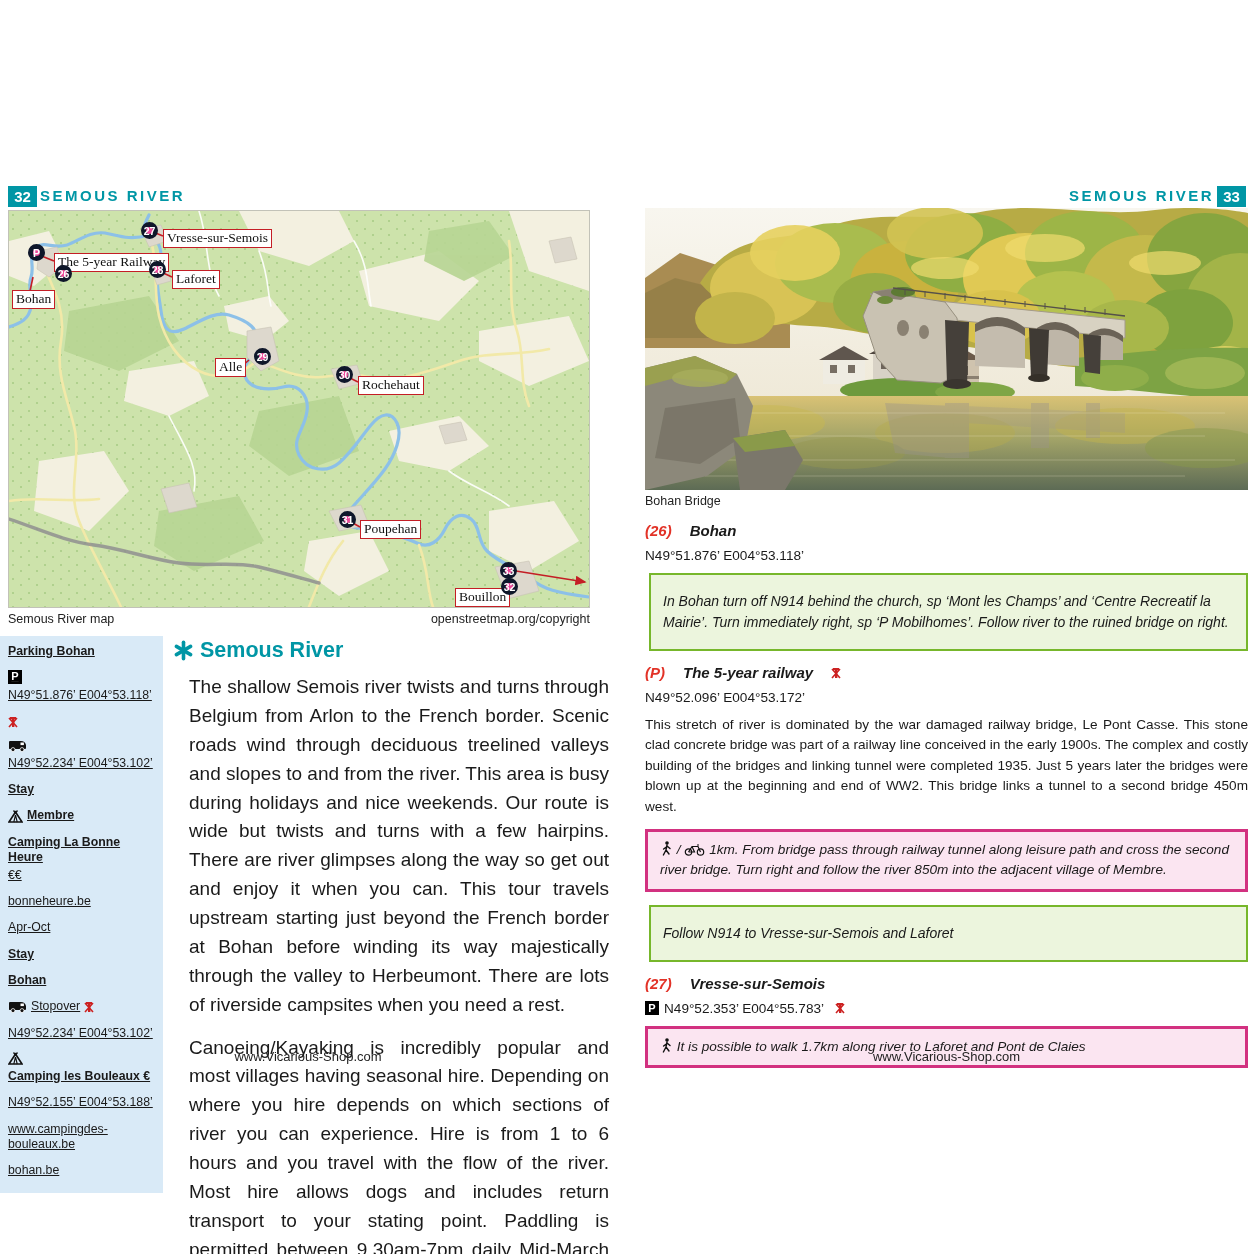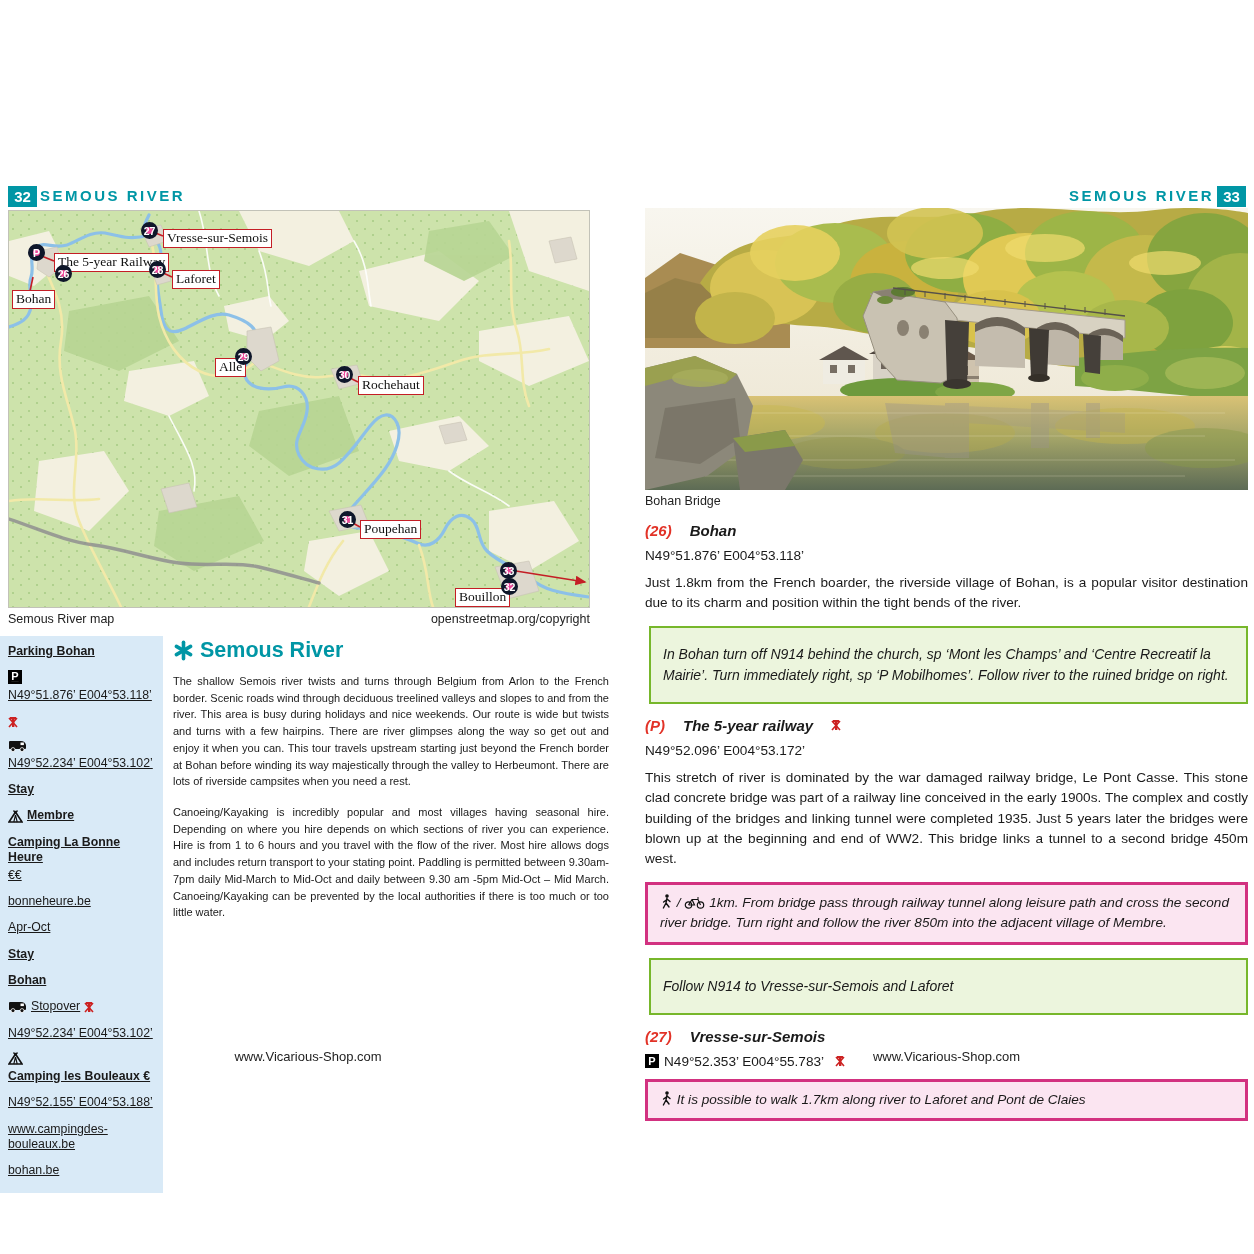--- a/index.html
+++ b/index.html
@@ -23,21 +23,21 @@
            padding:8px 6px 12px 8px;box-sizing:border-box;font-size:12.3px;line-height:1.25;text-decoration:underline;}
   #sidebar .row{margin:0 0 11px 0;display:flex;align-items:center;gap:4px;flex-wrap:wrap;}
   #sidebar .b{font-weight:bold;}
   .pbox{display:inline-flex;width:14px;height:14px;background:#000;color:#fff;font-weight:bold;
         font-size:11px;align-items:center;justify-content:center;flex:0 0 auto;}
   .icon{display:inline-block;vertical-align:middle;flex:0 0 auto;}
   
   #article{position:absolute;left:173px;top:638px;width:436px;}
   .arttitle{display:flex;align-items:center;gap:6px;margin-bottom:10px;}
   .arttitle span{color:#0096a5;font-weight:bold;font-size:21.5px;}
-  #article p{margin:0 0 14px 0;font-size:11px;line-height:1.52;text-align:justify;}
+  #article p{margin:0 0 14px 16px;font-size:19px;line-height:1.52;text-align:justify;}
   
   #photo{position:absolute;left:645px;top:208px;width:603px;height:282px;overflow:hidden;}
   .photocap{position:absolute;left:645px;top:494px;font-size:12.5px;color:#222;}
   #rightcol{position:absolute;left:645px;top:512px;width:603px;}
   .sechead{font-size:15px;font-weight:bold;font-style:italic;margin:10px 0 9px 0;display:flex;align-items:center;gap:18px;}
   .sechead .num{color:#e23227;}
   .coords{font-size:13.6px;margin:0 0 10px 0;display:flex;align-items:center;gap:5px;}
   #rightcol p{margin:0 0 12px 0;font-size:13.6px;line-height:1.5;text-align:justify;}
   .greenbox{border:2px solid #77b72b;background:#ecf5dd;padding:16px 12px;margin:0 0 13px 4px;
             font-style:italic;font-size:14px;line-height:1.5;}
@@ -147,21 +147,21 @@
         <line x1="342" y1="311" x2="351" y2="316"></line>
         <line x1="497" y1="378" x2="490" y2="383"></line>
         <line x1="507" y1="360" x2="576" y2="371" marker-end="url(#arrowred)"></line>
       </g>
     </svg>
     
     <div class="marker" style="left:19px;top:33px;">P</div>
     <div class="marker" style="left:16px;top:54px;margin-left:30px;">26</div>
     <div class="marker" style="left:132px;top:11px;">27</div>
     <div class="marker" style="left:140px;top:50px;">28</div>
-    <div class="marker" style="left:226px;top:137px;">29</div>
+    <div class="marker" style="left:245px;top:137px;">29</div>
     <div class="marker" style="left:327px;top:155px;">30</div>
     <div class="marker" style="left:330px;top:300px;">31</div>
     <div class="marker" style="left:491px;top:351px;">33</div>
     <div class="marker" style="left:492px;top:367px;">32</div>
     
     <div class="maplabel" style="left:3px;top:79px;">Bohan</div>
     <div class="maplabel" style="left:45px;top:42px;">The 5-year Railway</div>
     <div class="maplabel" style="left:154px;top:18px;">Vresse-sur-Semois</div>
     <div class="maplabel" style="left:163px;top:59px;">Laforet</div>
     <div class="maplabel" style="left:206px;top:147px;">Alle</div>
@@ -394,21 +394,20 @@
   </div>
   <div class="photocap">Bohan Bridge</div>
 
   <div id="rightcol">
 
     <div class="sechead">
       <span class="num">(26)</span>
       <span>Bohan</span>
     </div>
     <div class="coords">N49°51.876’ E004°53.118’</div>
-    <p>Just 1.8km from the French boarder, the riverside village of Bohan, is a popular visitor destination due to its charm and position within the tight bends of the river.</p>
     <div class="greenbox">In Bohan turn off N914 behind the church, sp ‘Mont les Champs’ and ‘Centre Recreatif la Mairie’. Turn immediately right, sp ‘P Mobilhomes’. Follow river to the ruined bridge on right.</div>
 
     <div class="sechead">
       <span class="num">(P)</span>
       <span>The 5-year railway</span>
       <svg class="icon" width="10" height="14" viewBox="0 0 10 14">
         <rect x="4" y="2" width="2.4" height="10" fill="#cc2222"></rect>
           <rect x="2" y="2" width="6" height="2.2" fill="#cc2222"></rect>
         <path d="M1,3 L9,12 M9,3 L1,12" stroke="#cc2222" stroke-width="1.6"></path>
       </svg>

